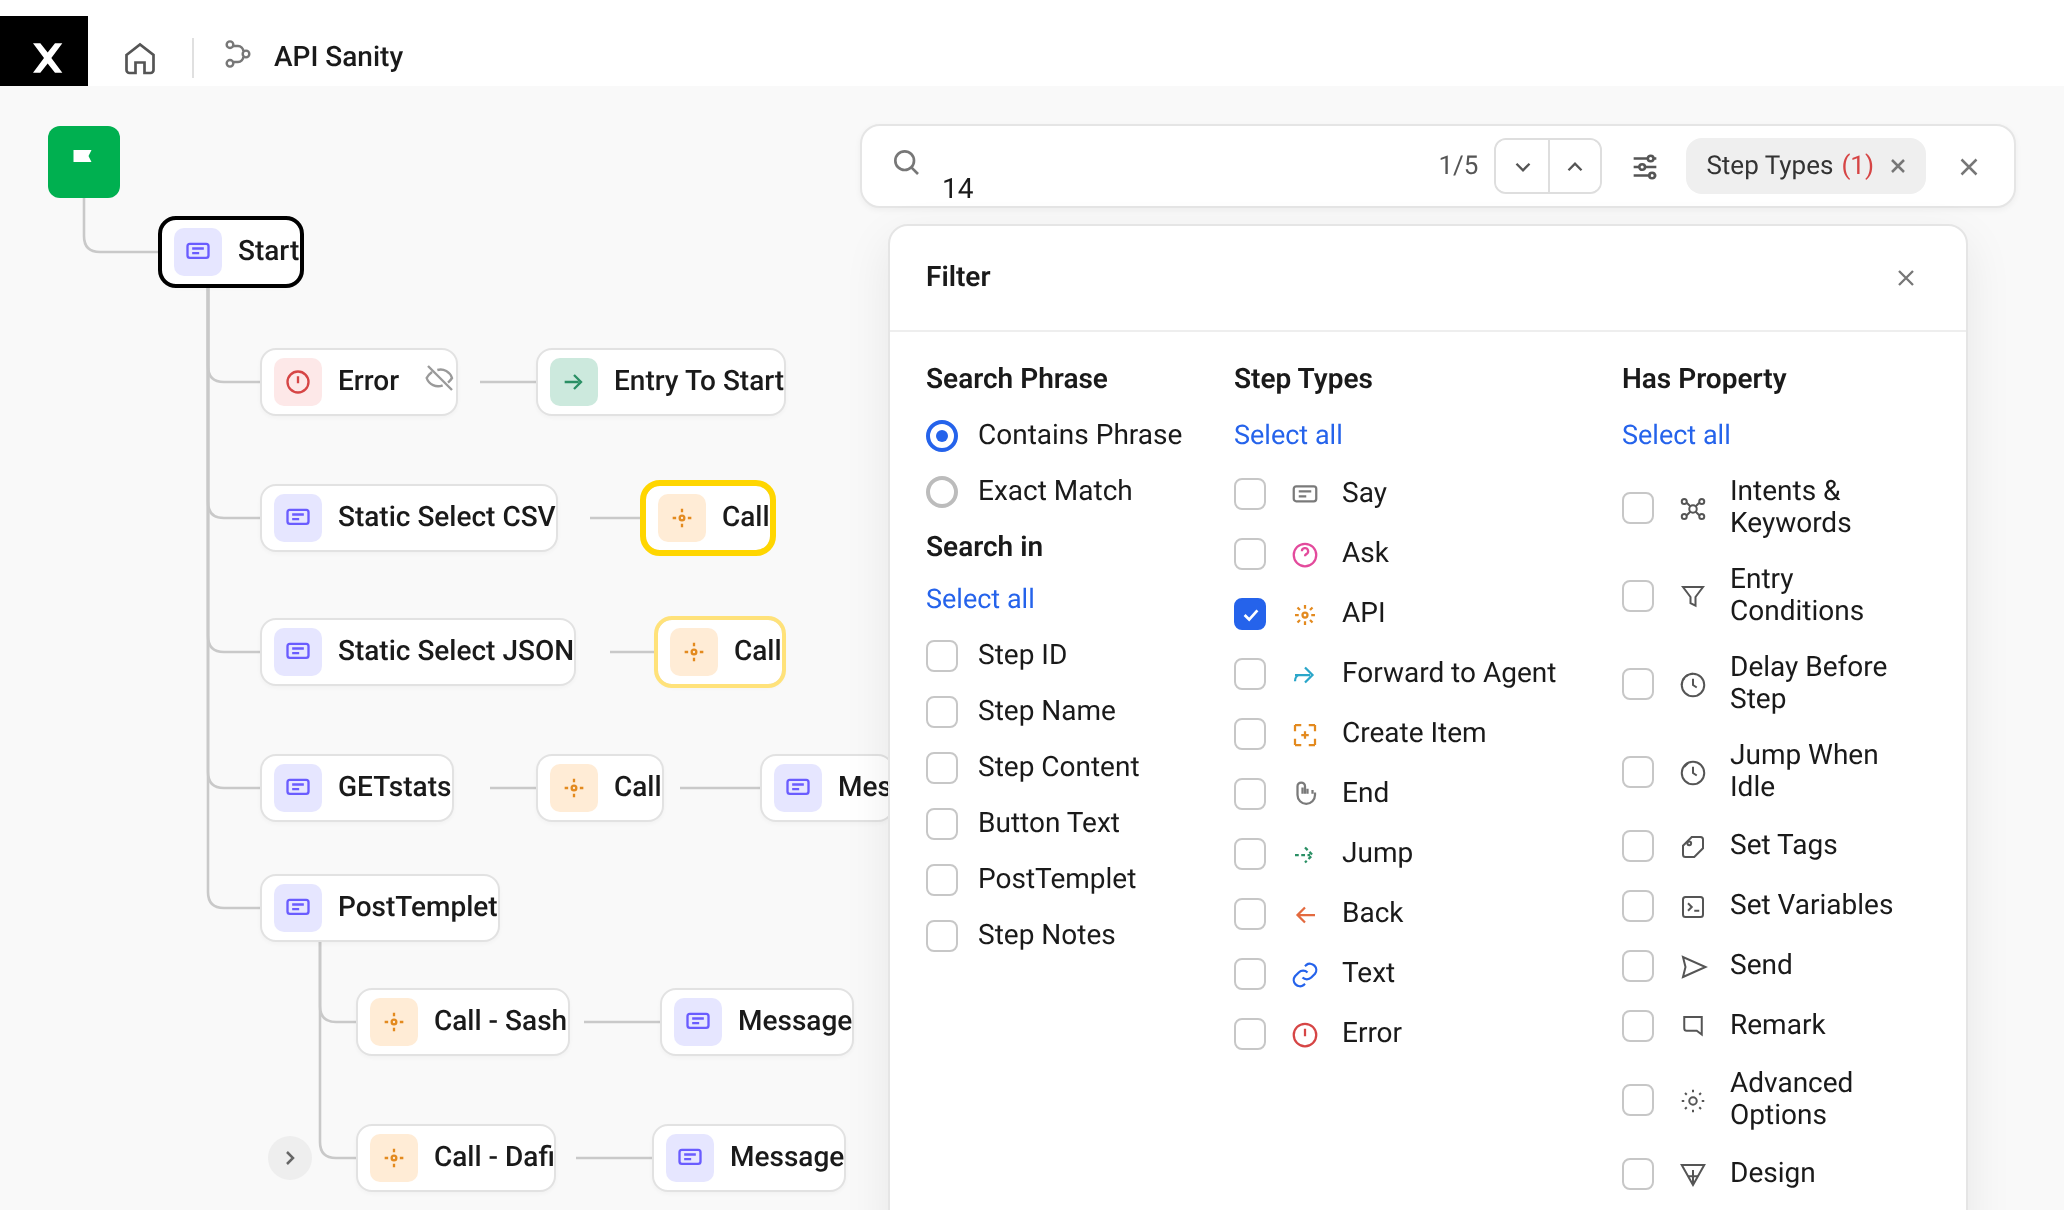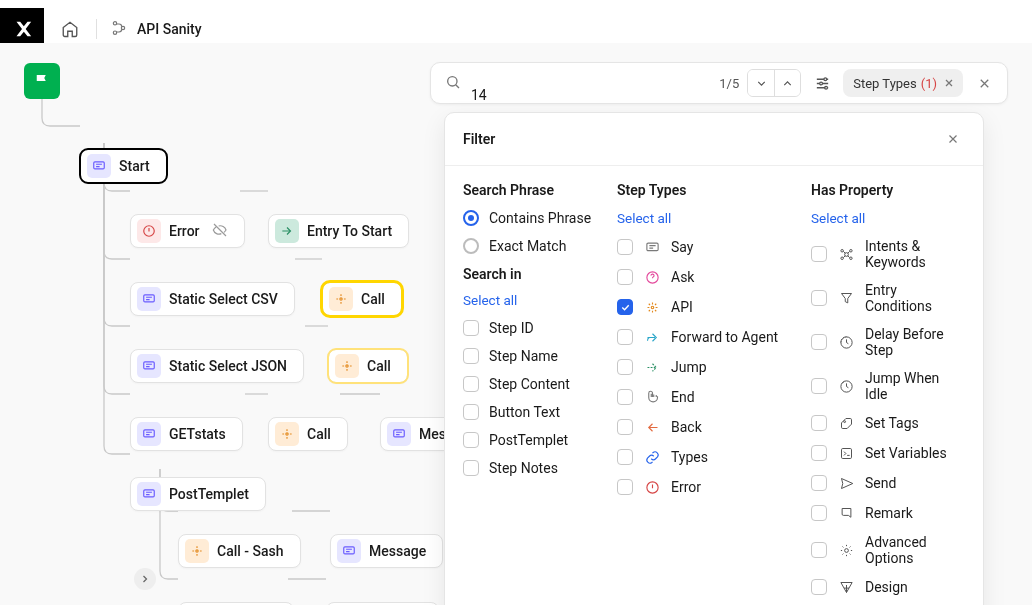--- a/index.html
+++ b/index.html
@@ -6,21 +6,21 @@
   body{background:#fff;color:#1a1a1a;font-size:14px;overflow:hidden;width:1032px;height:605px;position:relative;}
   .topbar{height:59px;display:flex;align-items:center;border-bottom:1px solid #e5e5e5;}
   .logo-sq{width:44px;height:43px;background:#000;display:flex;align-items:center;justify-content:center;}
   .logo-sq svg{width:22px;height:22px;}
   .top-icon{width:32px;height:32px;display:flex;align-items:center;justify-content:center;color:#555;margin-left:10px;border-radius:6px;cursor:pointer;}
   .top-sep{width:1px;height:20px;background:#e0e0e0;margin:0 4px 0 10px;}
   .crumb-wrap{display:flex;align-items:center;margin-left:10px;gap:10px;color:#555;}
   .crumb-title{color:#1a1a1a;font-weight:500;}
   .canvas{position:absolute;left:0;top:43px;right:0;bottom:0;background:#f9f9f9;}
   .flag{position:absolute;left:24px;top:20px;width:36px;height:36px;border-radius:6px;background:#00b050;display:flex;align-items:center;justify-content:center;}
-  .node{position:absolute;background:#fff;border:1px solid #e2e2e2;border-radius:8px;height:34px;display:flex;align-items:center;padding:0 16px 0 6px;gap:8px;font-weight:500;color:#1a1a1a;box-shadow:0 1px 2px rgba(0,0,0,0.03);margin-top:40px;}
+  .node{position:absolute;background:#fff;border:1px solid #e2e2e2;border-radius:8px;height:34px;display:flex;align-items:center;padding:0 0 0 6px;gap:8px;font-weight:500;color:#1a1a1a;box-shadow:0 1px 2px rgba(0,0,0,0.03);}
   .node.sel{outline:2px solid #000;outline-offset:-1px;}
   .node.hilite{outline:3px solid #ffd600;outline-offset:-1px;}
   .node.hilite-soft{outline:2px solid #ffe27a;outline-offset:-1px;}
   .nicon{width:24px;height:24px;border-radius:5px;display:flex;align-items:center;justify-content:center;flex:none;}
   .nicon.err{background:#fde8e8;color:#d64545;}
   .nicon.jump{background:#cce9dd;color:#2a8f64;}
   .nicon.msg{background:#e6e6ff;color:#6a5cff;}
   .nicon.api{background:#ffecd6;color:#e38a1f;}
   .eye{color:#9a9a9a;margin-left:4px;}
   .expander{position:absolute;width:22px;height:22px;border-radius:50%;background:#eee;display:flex;align-items:center;justify-content:center;color:#666;font-size:12px;cursor:pointer;}
@@ -394,53 +394,62 @@
             <span class="cbox"></span>
             <span class="typico" style="color:#2aa6c9">
               <svg width="15" height="15" viewBox="0 0 24 24" fill="none" stroke="currentColor" stroke-width="1.8">
                 <path d="M4 12h12M12 6l6 6-6 6M4 17c0-4 3-5 3-5"></path>
               </svg>
             </span>
             <span>Forward to Agent</span>
           </div>
           <div class="check">
             <span class="cbox"></span>
+            <span class="typico" style="color:#e38a1f">
+              <svg width="15" height="15" viewBox="0 0 24 24" fill="none" stroke="currentColor" stroke-width="1.8">
+                <path d="M4 4h5M15 4h5M4 20h5M15 20h5M4 4v5M4 15v5M20 4v5M20 15v5M12 9v6M9 12h6"></path>
+              </svg>
+            </span>
+            <span>Create Item</span>
+          </div>
+          <div class="check">
+            <span class="cbox"></span>
+            <span class="typico" style="color:#7a7a7a">
+              <svg width="15" height="15" viewBox="0 0 24 24" fill="none" stroke="currentColor" stroke-width="1.8">
+                <path d="M12 11V5a3 3 0 0 0-6 0v7a7 7 0 0 0 14 0v-2M10 11V6M14 11V7M18 11V8"></path>
+              </svg>
+            </span>
+            <span>End</span>
+          </div>
+          <div class="check">
+            <span class="cbox"></span>
             <span class="typico" style="color:#2a8f64">
               <svg width="15" height="15" viewBox="0 0 24 24" fill="none" stroke="currentColor" stroke-width="1.8">
                 <path d="M4 12h12M12 6l6 6-6 6" stroke-dasharray="3 2"></path>
               </svg>
             </span>
             <span>Jump</span>
           </div>
           <div class="check">
             <span class="cbox"></span>
-            <span class="typico" style="color:#7a7a7a">
-              <svg width="15" height="15" viewBox="0 0 24 24" fill="none" stroke="currentColor" stroke-width="1.8">
-                <path d="M12 11V5a3 3 0 0 0-6 0v7a7 7 0 0 0 14 0v-2M10 11V6M14 11V7M18 11V8"></path>
-              </svg>
-            </span>
-            <span>End</span>
-          </div>
-          <div class="check">
-            <span class="cbox"></span>
             <span class="typico" style="color:#e36a3f">
               <svg width="15" height="15" viewBox="0 0 24 24" fill="none" stroke="currentColor" stroke-width="1.8">
                 <path d="M20 12H6M12 6l-6 6 6 6"></path>
               </svg>
             </span>
             <span>Back</span>
           </div>
           <div class="check">
             <span class="cbox"></span>
             <span class="typico" style="color:#2563eb">
               <svg width="15" height="15" viewBox="0 0 24 24" fill="none" stroke="currentColor" stroke-width="1.8">
                 <path d="M10 14a5 5 0 0 0 7 0l3-3a5 5 0 0 0-7-7l-1 1M14 10a5 5 0 0 0-7 0l-3 3a5 5 0 0 0 7 7l1-1"></path>
               </svg>
             </span>
-            <span>Types</span>
+            <span>Text</span>
           </div>
           <div class="check">
             <span class="cbox"></span>
             <span class="typico" style="color:#d64545">
               <svg width="15" height="15" viewBox="0 0 24 24" fill="none" stroke="currentColor" stroke-width="1.8">
                 <circle cx="12" cy="12" r="9"></circle>
                 <path d="M12 7v6M12 17h.01"></path>
               </svg>
             </span>
             <span>Error</span>

